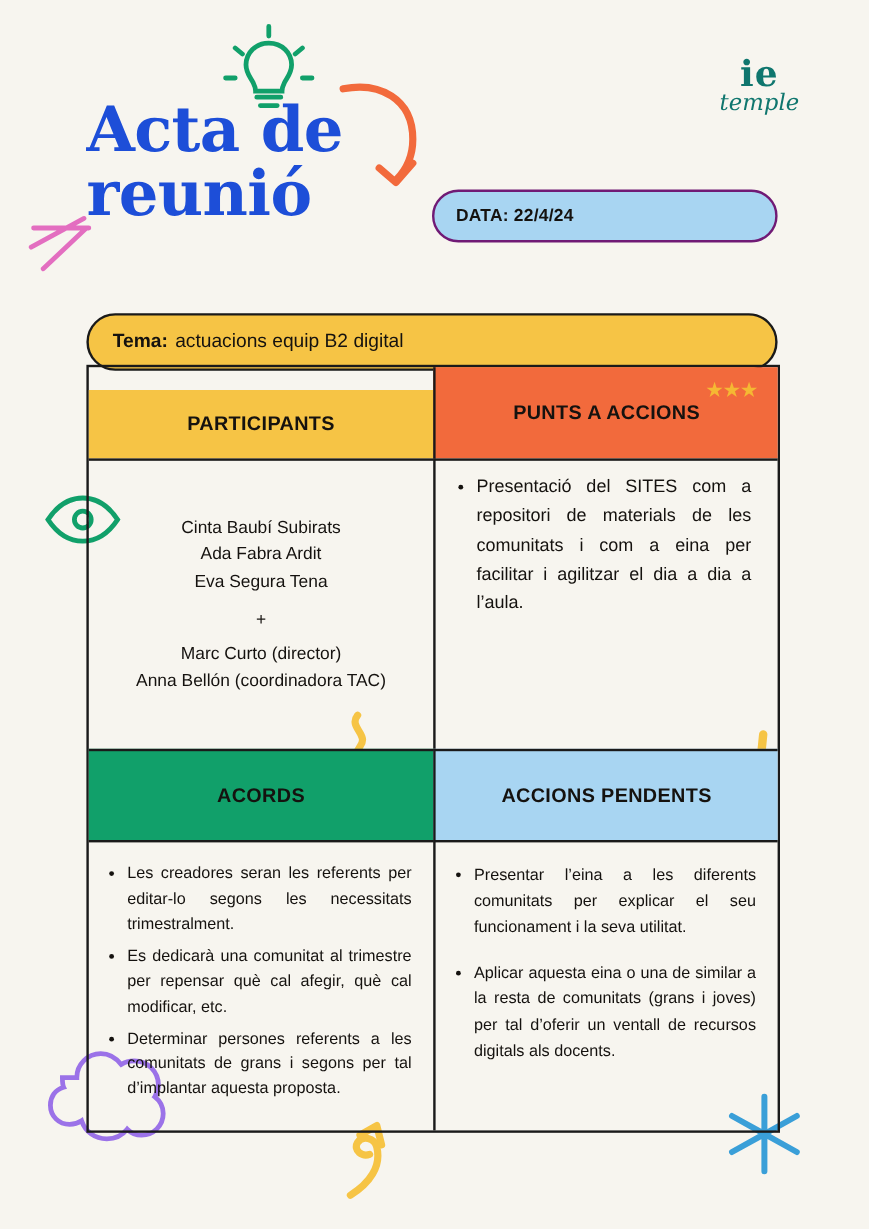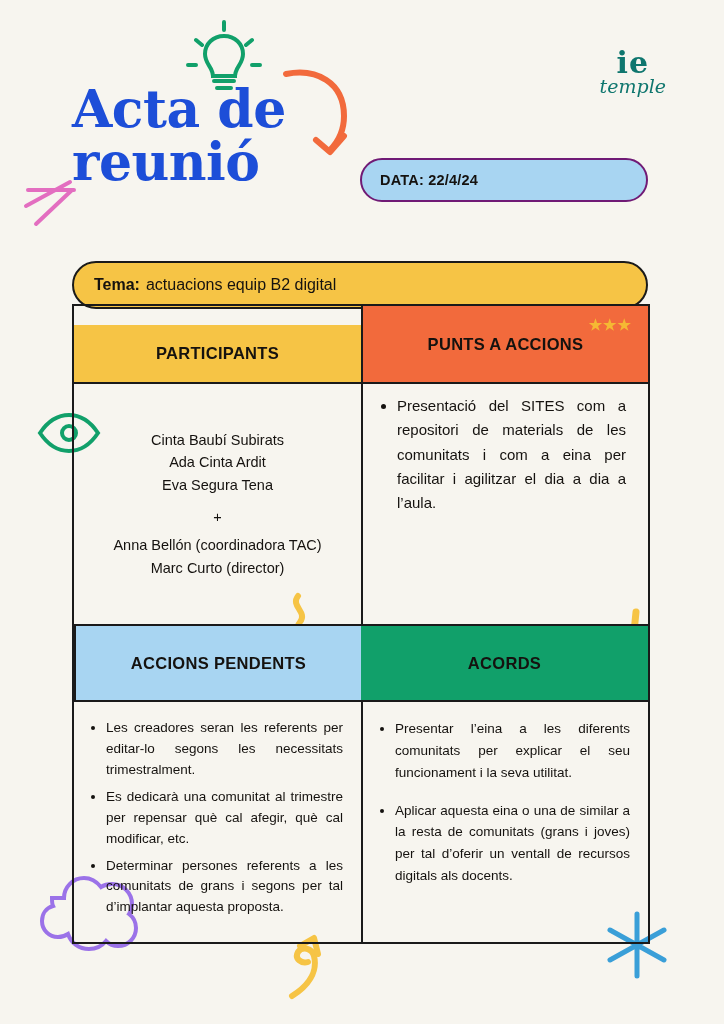--- a/index.html
+++ b/index.html
@@ -262,39 +262,39 @@
     <span>PARTICIPANTS</span>
   </div>
 
   <div class="cell head head-punts bl">
     <span>PUNTS A ACCIONS</span>
     <span id="stars-icon">★★★</span>
   </div>
 
   <div class="cell participants-body bt">
     <div>Cinta Baubí Subirats</div>
-    <div>Ada Cinta Ardit</div>
+    <div>Ada Fabra Ardit</div>
     <div>Eva Segura Tena</div>
     <div class="plus">+</div>
+    <div>Marc Curto (director)</div>
     <div>Anna Bellón (coordinadora TAC)</div>
-    <div>Marc Curto (director)</div>
   </div>
 
   <div class="cell punts-body bt bl">
     <ul>
       <li>Presentació del SITES com a repositori de materials de les comunitats i com a eina per facilitar i agilitzar el dia a dia a l’aula.</li>
     </ul>
   </div>
 
+  <div class="cell head head-acords bt">
+    <span>ACORDS</span>
+  </div>
+
   <div class="cell head head-accions bt bl">
     <span>ACCIONS PENDENTS</span>
-  </div>
-
-  <div class="cell head head-acords bt">
-    <span>ACORDS</span>
   </div>
 
   <div class="cell acords-body bt">
     <ul>
       <li>Les creadores seran les referents per editar-lo segons les necessitats trimestralment.</li>
       <li>Es dedicarà una comunitat al trimestre per repensar què cal afegir, què cal modificar, etc.</li>
       <li>Determinar persones referents a les comunitats de grans i segons per tal d’implantar aquesta proposta.</li>
     </ul>
   </div>
 

